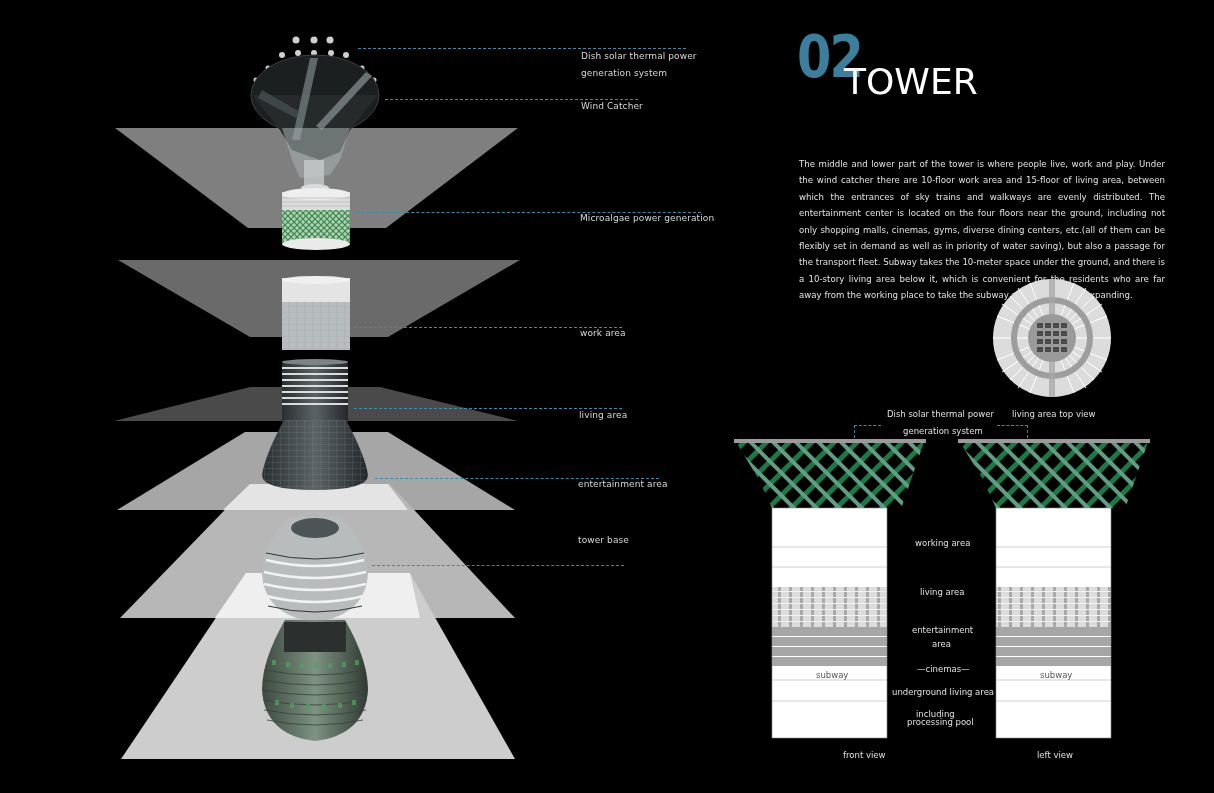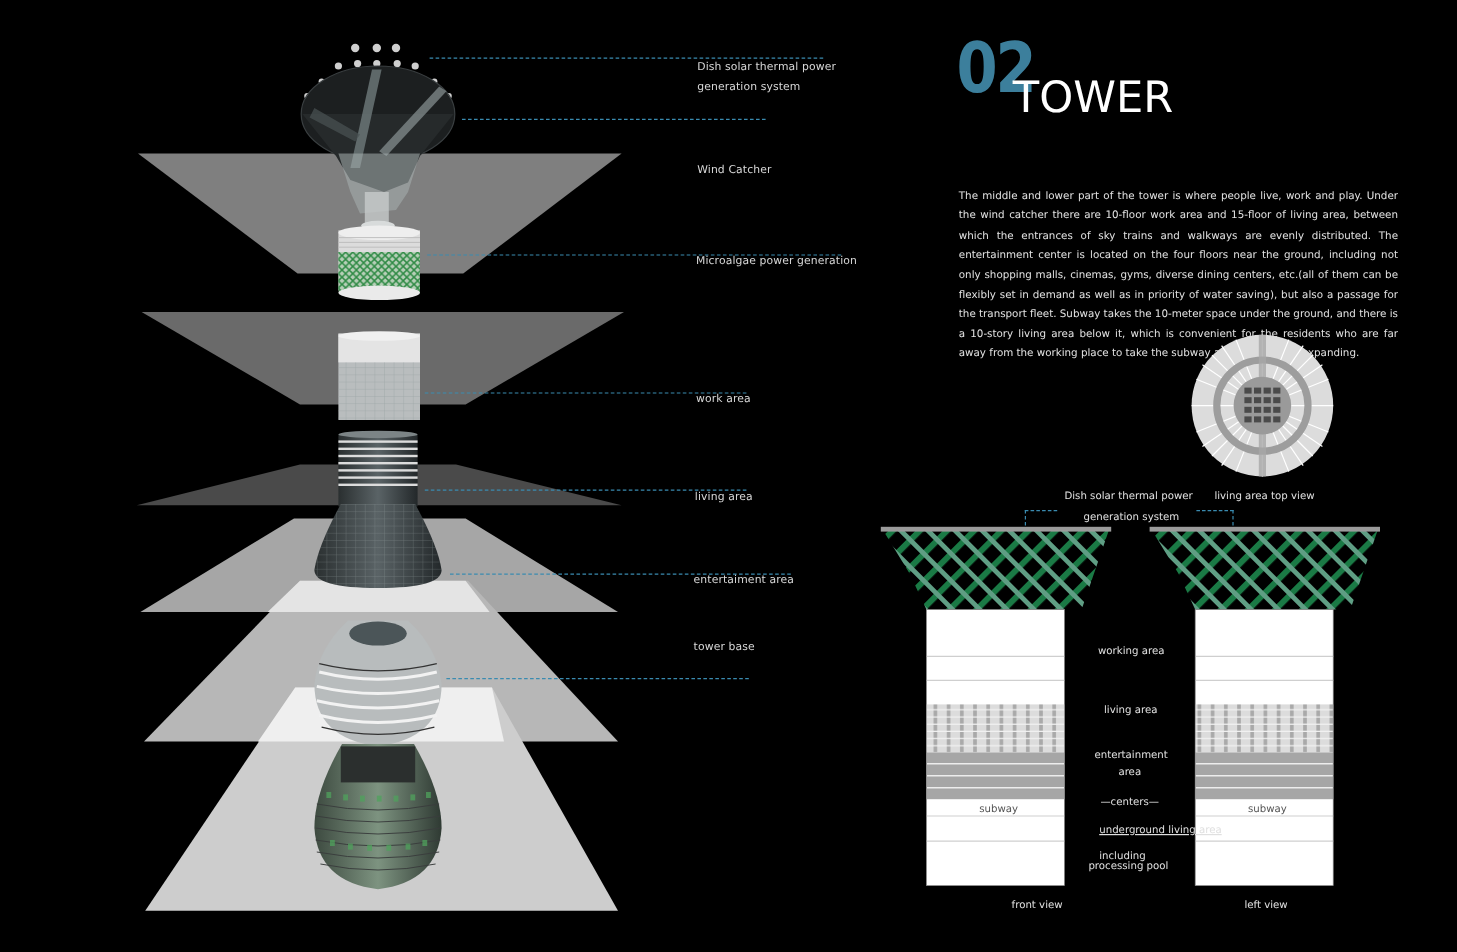--- a/index.html
+++ b/index.html
@@ -167,25 +167,25 @@
 <div class="lead" style="left:356px;top:212px;width:345px;"></div>
 <div class="lead" style="left:354px;top:327px;width:268px;"></div>
 <div class="lead" style="left:354px;top:408px;width:268px;"></div>
 <div class="lead" style="left:375px;top:478px;width:284px;"></div>
 <div class="lead" style="left:372px;top:565px;width:252px;"></div>
 
 <div class="lbl" style="left:581px;top:48px;">
   <div>Dish solar thermal power</div>
   <div>generation system</div>
 </div>
-<div class="lbl" style="left:581px;top:98px;margin-top:36px;">Wind Catcher</div>
+<div class="lbl" style="left:581px;top:98px;">Wind Catcher</div>
 <div class="lbl" style="left:580px;top:210px;">Microalgae power generation</div>
 <div class="lbl" style="left:580px;top:325px;">work area</div>
 <div class="lbl" style="left:579px;top:407px;">living area</div>
-<div class="lbl" style="left:578px;top:476px;">entertaiment area</div>
+<div class="lbl" style="left:578px;top:476px;">entertainment area</div>
 <div class="lbl" style="left:578px;top:532px;">tower base</div>
 
 <div class="title-num">02</div>
 <div class="title-word">TOWER</div>
 <div class="para">The middle and lower part of the tower is where people live, work and play. Under the wind catcher there are 10-floor work area and 15-floor of living area, between which the entrances of sky trains and walkways are  evenly distributed. The entertainment center is located on the four floors near the ground, including not only shopping malls, cinemas, gyms, diverse dining centers, etc.(all of them can be flexibly set in demand as well as in priority of water saving), but also a passage for the transport fleet. Subway takes the 10-meter space under the ground, and there is a 10-story living area below it, which is convenient for the residents who are far away from the working place to take the subway after the habitat expanding.</div>
 
 <svg class="abs" style="left:990px;top:276px" width="124" height="124" viewBox="0 0 124 124">
   <circle cx="62" cy="62" r="59" fill="#dcdcdc"></circle>
   <g stroke="#ffffff" stroke-width="1">
     <line x1="62" y1="3" x2="62" y2="121"></line>
@@ -283,20 +283,20 @@
         <line x1="266" y1="271" x2="381" y2="271"></line>
       </g>
     <rect x="266" y="78" width="115" height="230" fill="none" stroke="#8a8a8a" stroke-width="0.6"></rect>
   </g>
 </svg>
 
 <div class="center-lbl" style="left:915px;top:538px;">working area</div>
 <div class="center-lbl" style="left:920px;top:587px;">living area</div>
 <div class="center-lbl" style="left:912px;top:625px;">entertainment</div>
 <div class="center-lbl" style="left:932px;top:639px;">area</div>
-<div class="center-lbl" style="left:917px;top:664px;">—centers—</div>
-<div class="center-lbl" style="left:916px;top:687px;text-decoration:underline;">underground living area</div>
+<div class="center-lbl" style="left:917px;top:664px;">—cinemas—</div>
+<div class="center-lbl" style="left:892px;top:687px;">underground living area</div>
 <div class="center-lbl" style="left:916px;top:710px;line-height:9px;">including</div>
 <div class="center-lbl" style="left:907px;top:718px;line-height:9px;">processing pool</div>
 <div class="center-lbl" style="left:816px;top:670px;color:#555;">subway</div>
 <div class="center-lbl" style="left:1040px;top:670px;color:#555;">subway</div>
 <div class="center-lbl" style="left:811px;top:750px;padding-left:32px;">front view</div>
 <div class="center-lbl" style="left:1037px;top:750px;">left view</div>
 
 </body></html>

